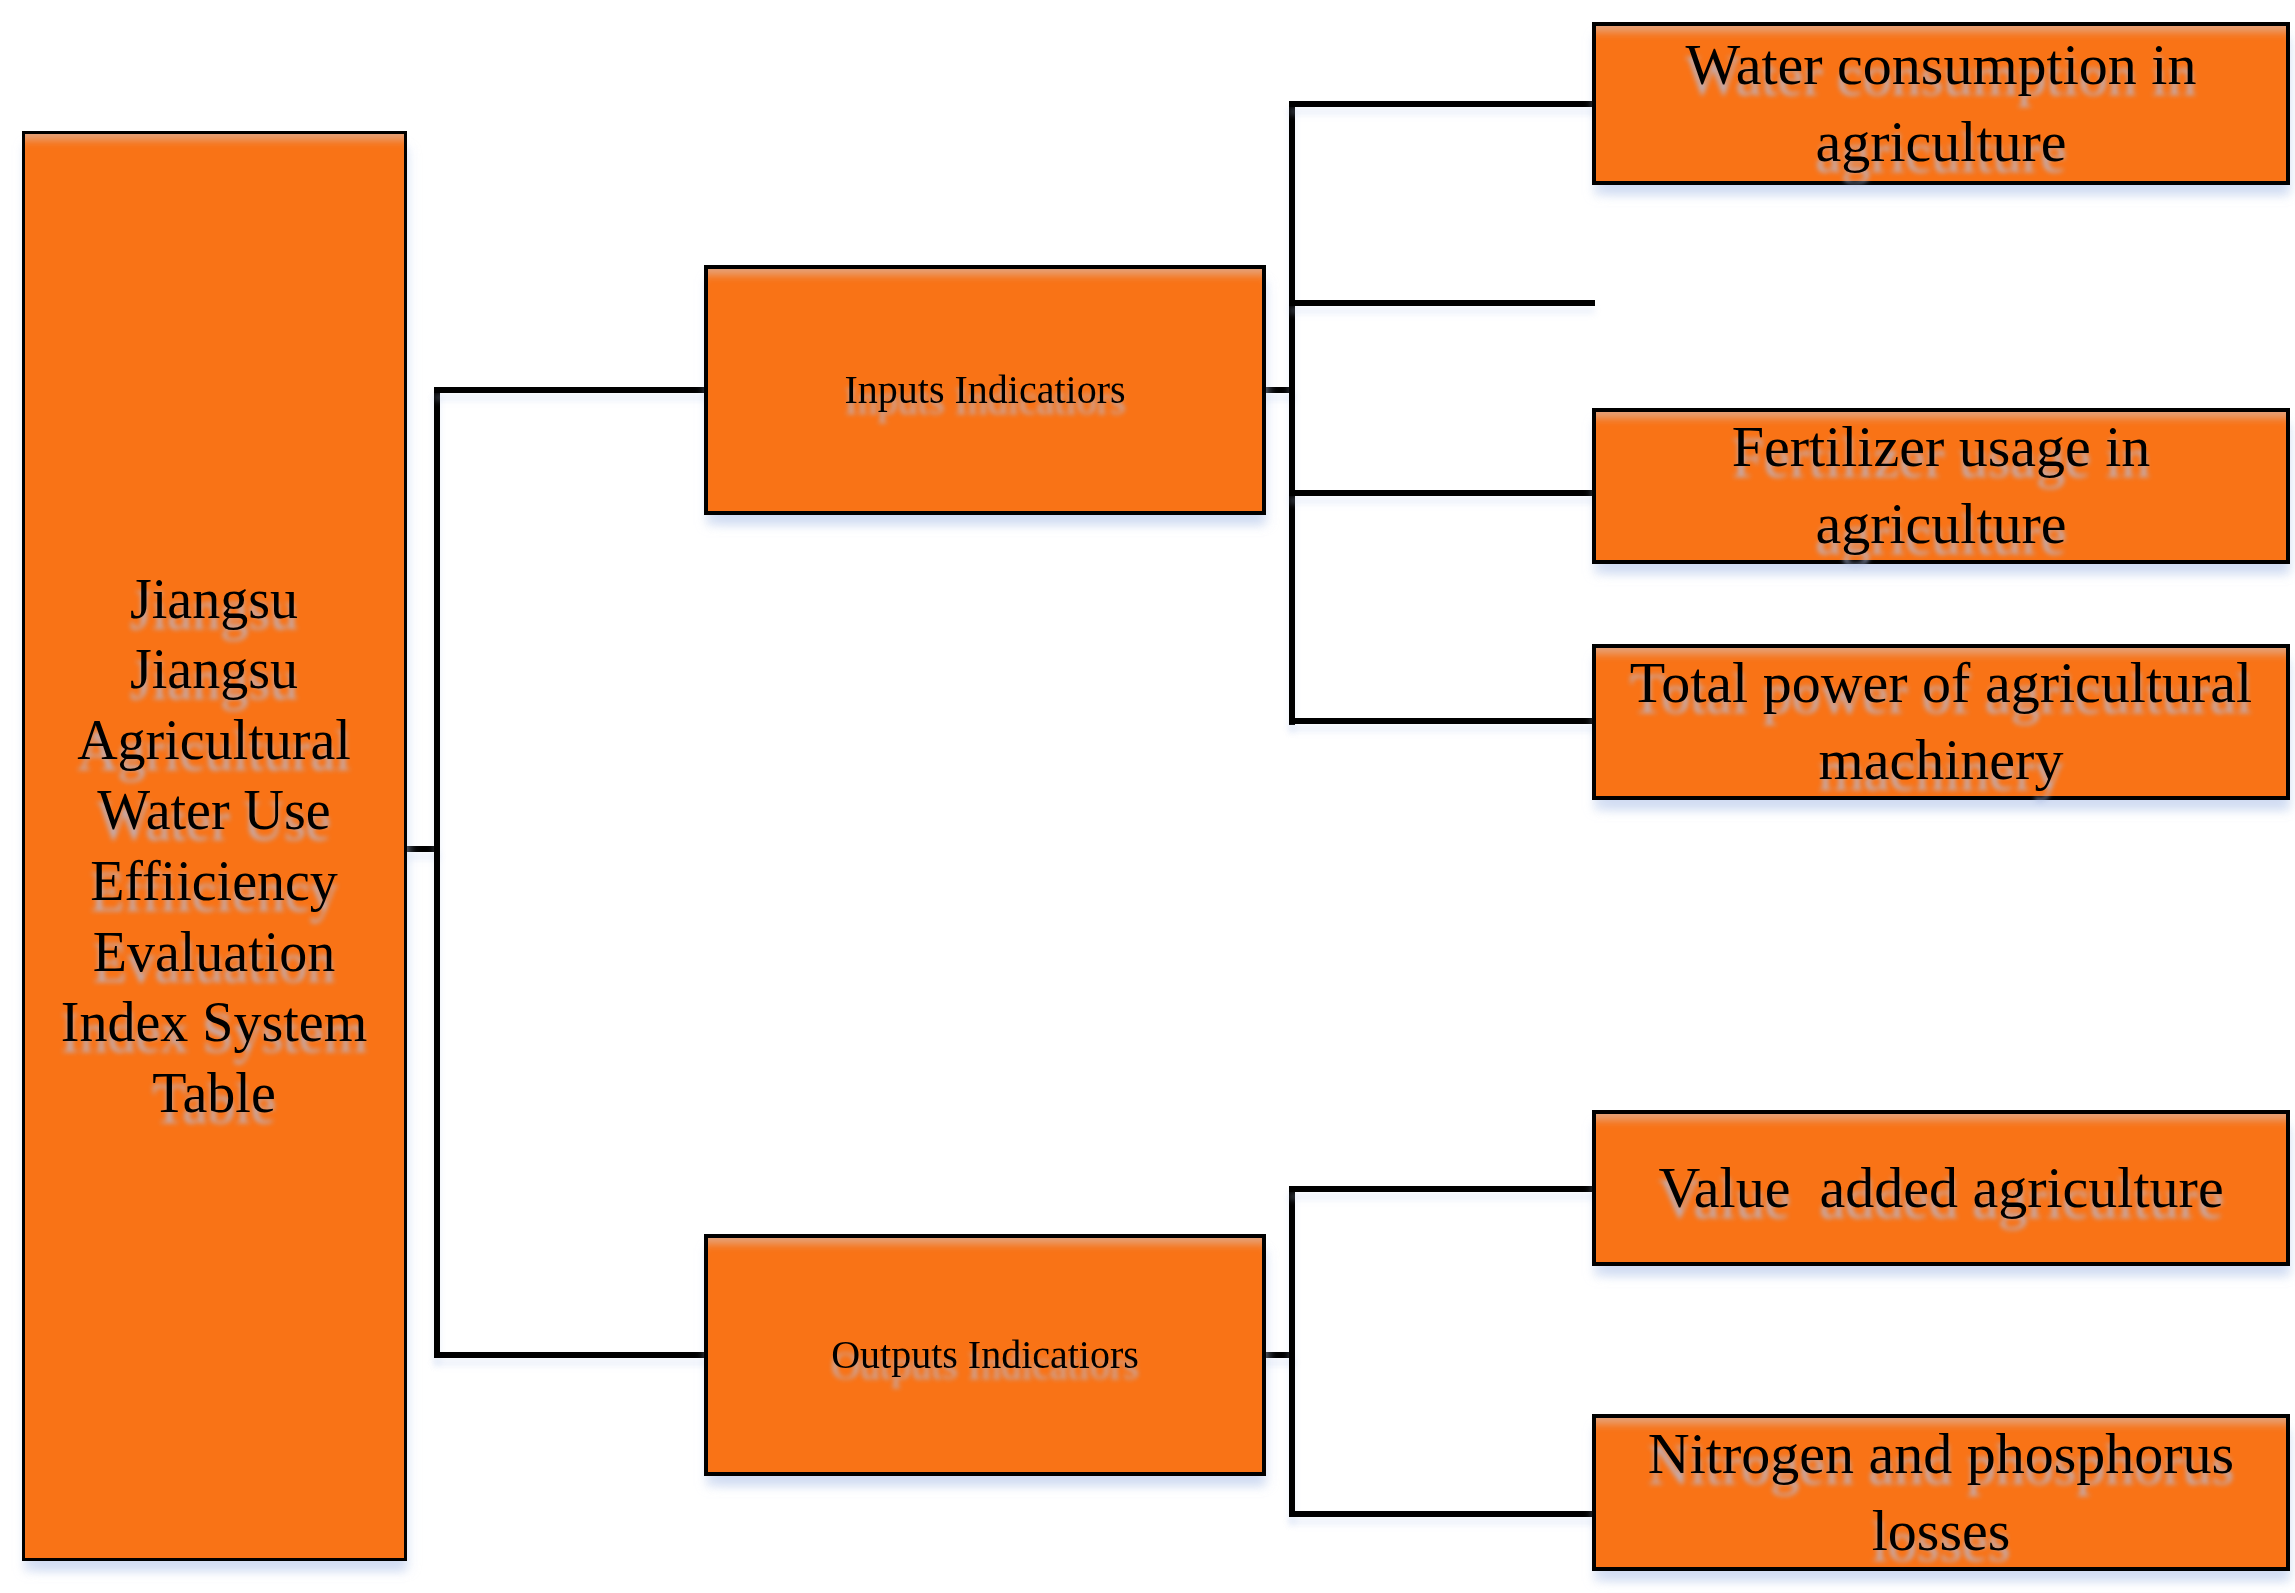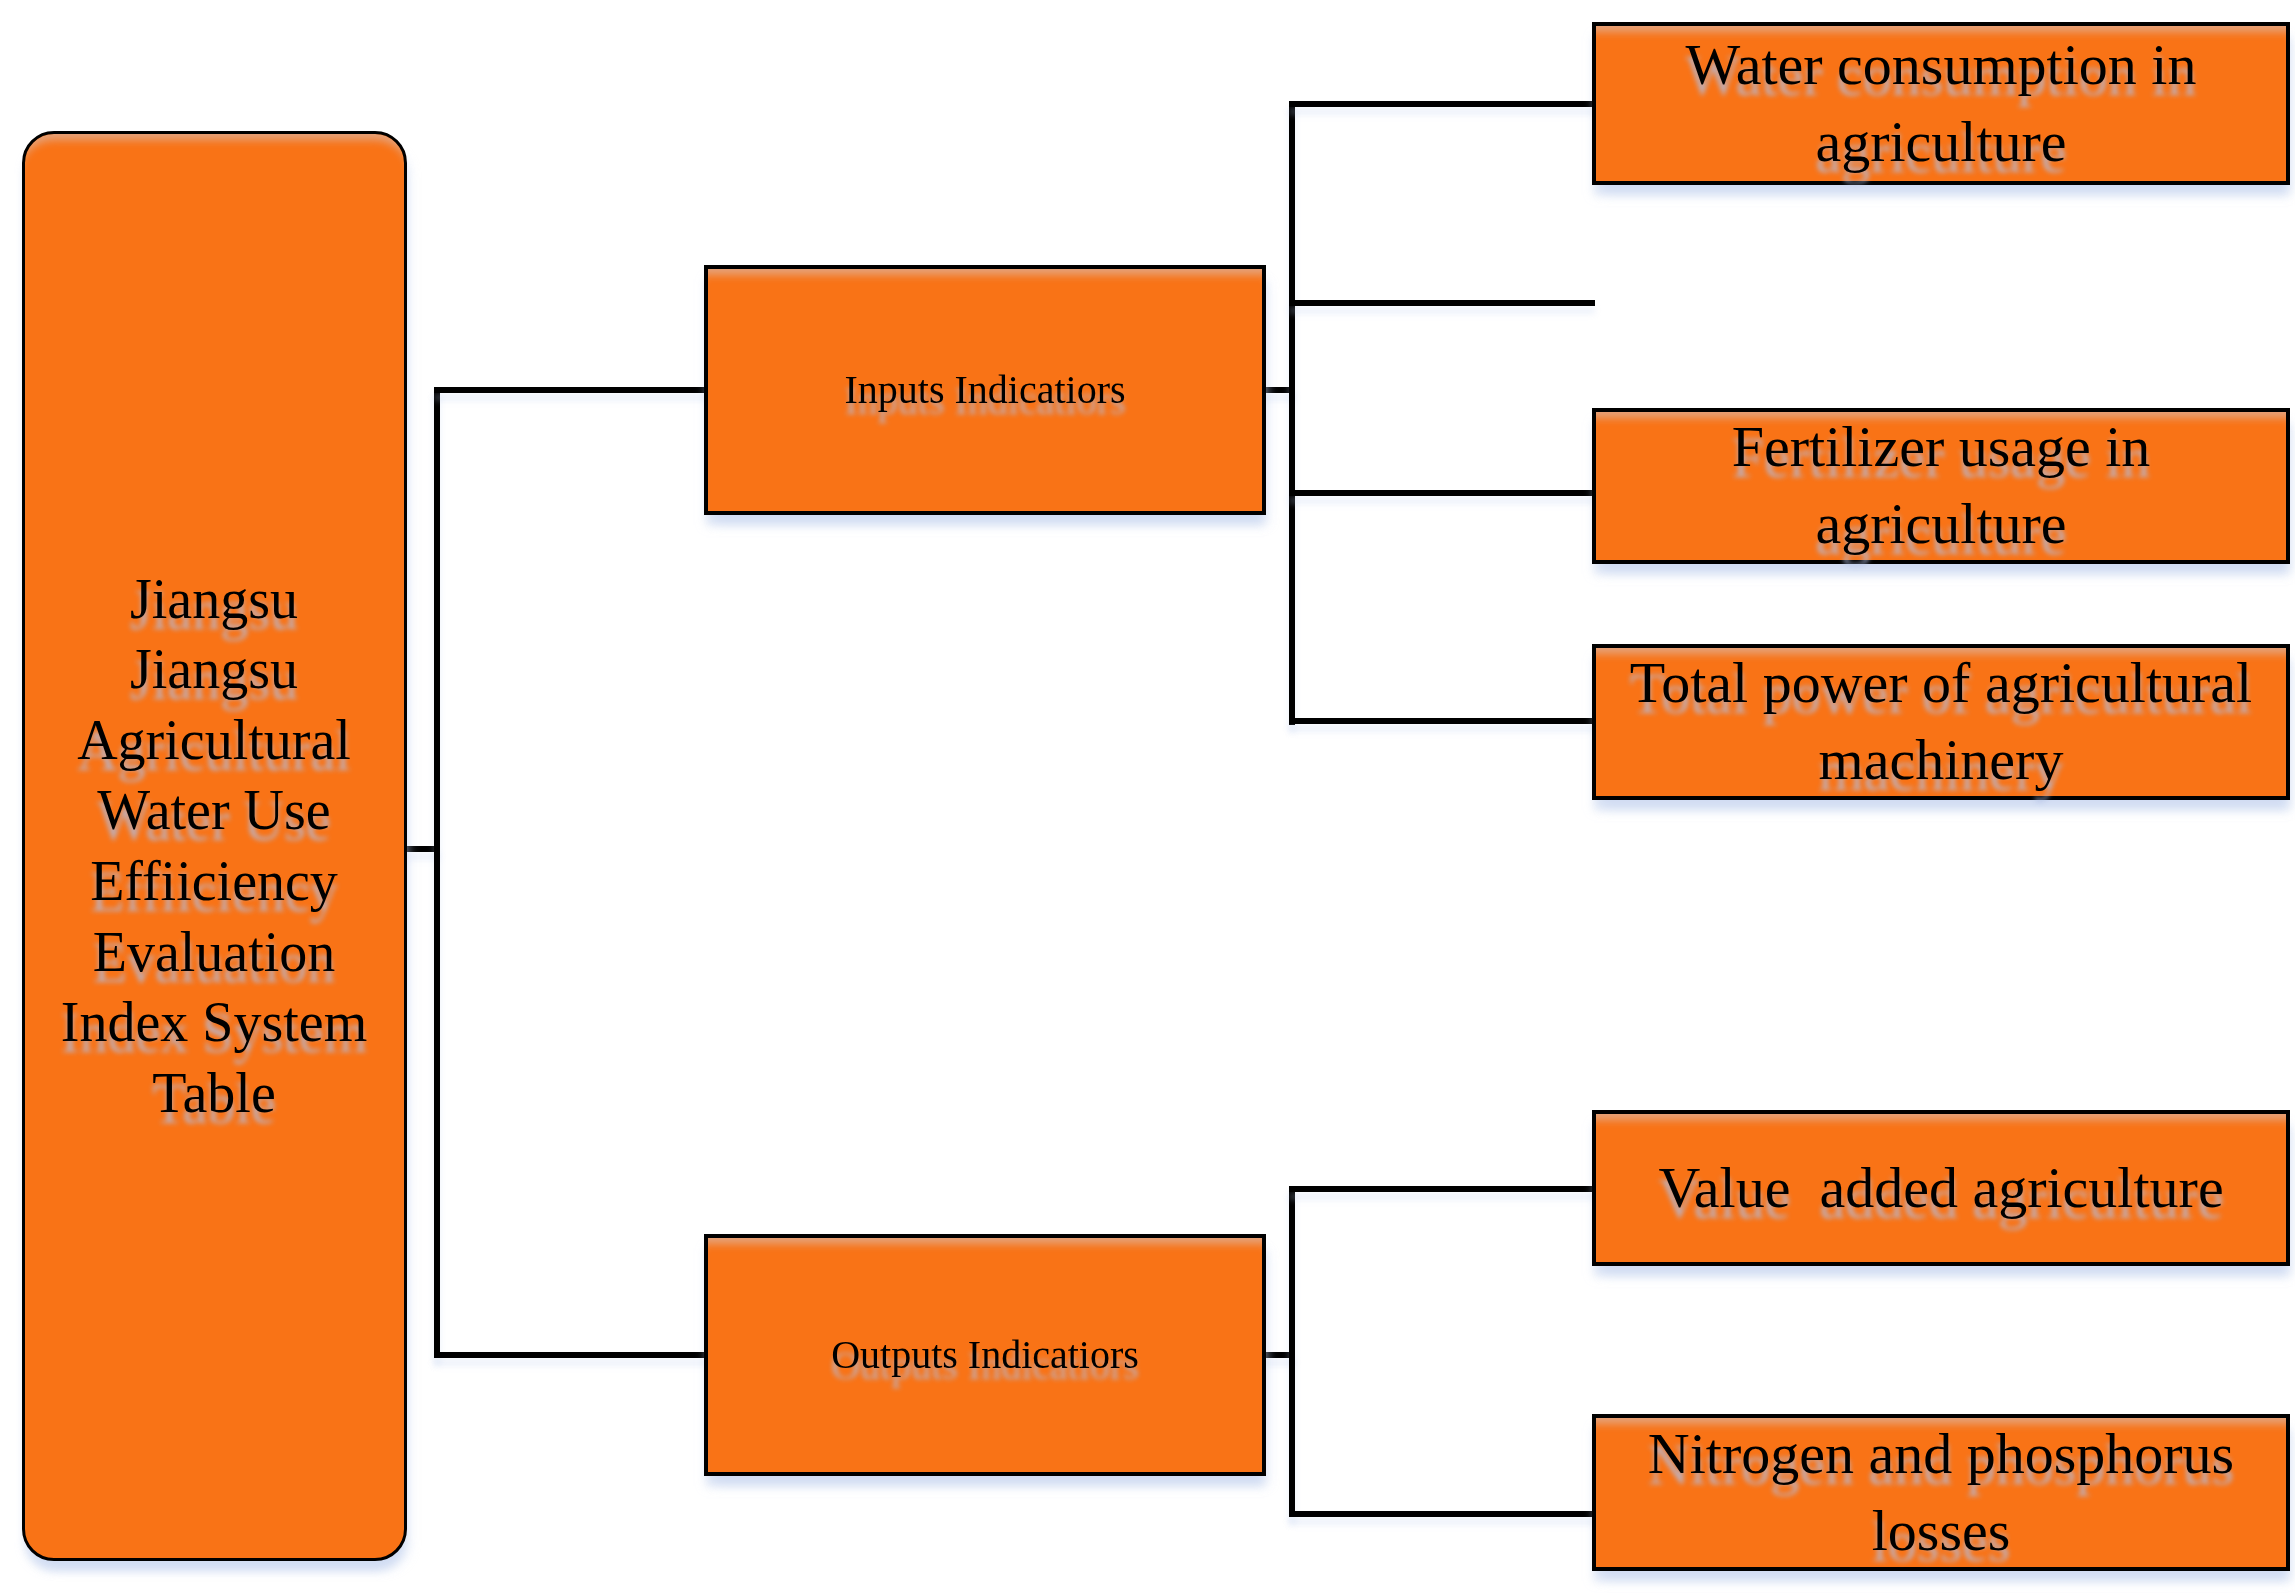--- a/index.html
+++ b/index.html
@@ -51,21 +51,21 @@
   <div class="h-line" style="left:1289px;top:101px;width:306px;height:6px;"></div>
   <div class="h-line" style="left:1289px;top:300px;width:306px;height:6px;"></div>
   <div class="h-line" style="left:1289px;top:490px;width:306px;height:6px;"></div>
   <div class="h-line" style="left:1289px;top:718px;width:306px;height:6px;"></div>
 
   <div class="h-line" style="left:1262px;top:1352px;width:33px;height:6px;"></div>
   <div class="v-line" style="left:1289px;top:1186px;width:6px;height:331px;"></div>
   <div class="h-line" style="left:1289px;top:1186px;width:306px;height:6px;"></div>
   <div class="h-line" style="left:1289px;top:1511px;width:306px;height:6px;"></div>
 
-  <div class="node root-box" style="left:21.5px;top:131px;width:385px;height:1430px;border-radius:32px;">
+  <div class="node root-box" style="left:21.5px;top:131px;width:385px;height:1430px;">
     <div class="line">Jiangsu</div>
     <div class="line">Jiangsu</div>
     <div class="line">Agricultural</div>
     <div class="line">Water Use</div>
     <div class="line">Effiiciency</div>
     <div class="line">Evaluation</div>
     <div class="line">Index System</div>
     <div class="line">Table</div>
   </div>
 

